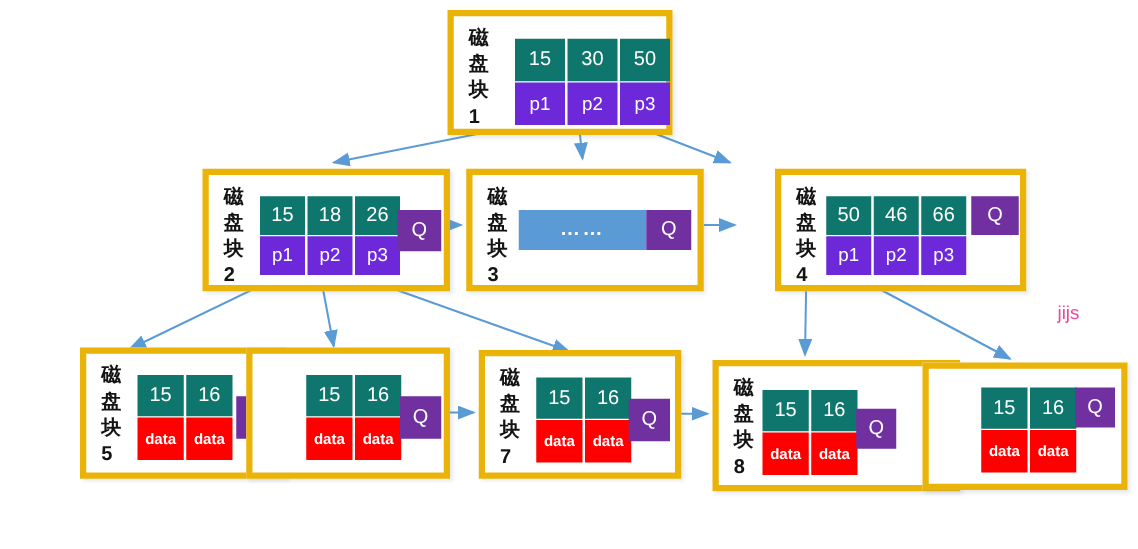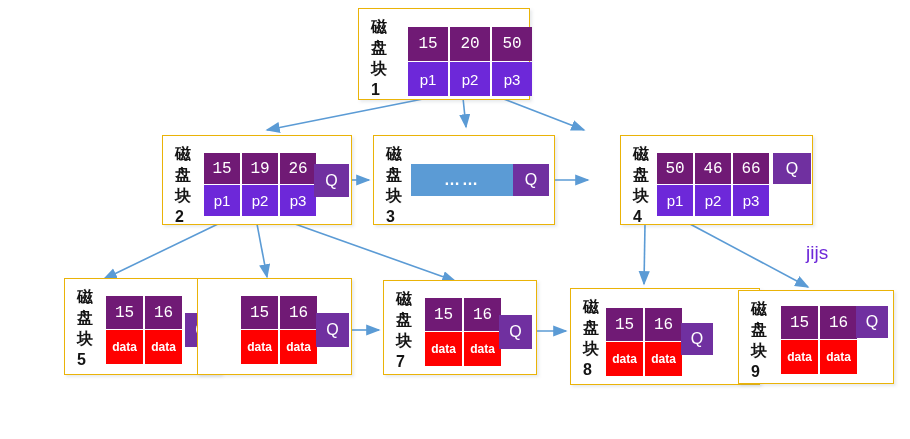--- a/index.html
+++ b/index.html
@@ -1,36 +1,36 @@
 <!DOCTYPE html>
 <html><head>
 <meta charset="utf-8">
 <style>
   html,body{margin:0;padding:0;background:#ffffff;}
   .stage{position:relative;width:910px;height:439px;background:#ffffff;overflow:hidden;
          font-family:"Liberation Sans","DejaVu Sans",sans-serif;}
-  .block{position:absolute;background:#ffffff;border:1px solid #eab308;
+  .block{position:absolute;background:#ffffff;border:5px solid #eab308;
          box-shadow:2px 2px 3px rgba(120,135,150,0.18);}
   .blabel{position:absolute;left:12px;top:7px;width:20px;font-size:16px;line-height:21px;
           word-break:break-all;font-weight:600;color:#141414;}
   .grid{position:absolute;}
   .row{display:flex;gap:2px;margin-bottom:1px;}
   .cell{display:flex;align-items:center;justify-content:center;color:#ffffff;}
-  .green{background:#701a75;font-size:16px;font-family:Liberation Mono, monospace;}
+  .green{background:#0f766e;font-size:16px;}
   .blue{background:#6d28d9;font-size:15px;}
   .red{background:#ff0000;font-size:12px;font-weight:700;}
   .c40{width:40px;height:34px;}
   .c36{width:36px;height:31px;}
   .lk{width:37px;height:33px;}
   .ld{width:37px;height:34px;}
   .q{position:absolute;background:#7030a0;color:#ffffff;display:flex;align-items:center;
      justify-content:center;font-size:16px;}
   .dots{position:absolute;background:#5b9bd5;color:#ffffff;display:flex;align-items:center;
         justify-content:center;font-size:16px;letter-spacing:2px;font-weight:700;}
-  .note{position:absolute;font-size:19px;color:#6d28d9;}
+  .note{position:absolute;font-size:15px;color:#ec4899;margin-left:40px;}
   svg.arrows{position:absolute;left:0;top:0;pointer-events:none;}
 </style>
 </head>
 <body>
 
 <div class="stage">
 
   <svg class="arrows" width="910" height="439">
     <defs>
       <marker id="ah" markerWidth="10" markerHeight="8" refX="8" refY="3.5" orient="auto">
@@ -55,37 +55,37 @@
     </g>
   </svg>
 
   <div class="note" style="left:806px;top:242px;">jijs</div>
 
   <div class="block" style="left:358px;top:8px;width:170px;height:90px;">
     <div class="blabel">磁盘块1</div>
     <div class="grid" style="left:49px;top:18px;">
       <div class="row">
         <div class="cell green c40">15</div>
-        <div class="cell green c40">20</div>
+        <div class="cell green c40">30</div>
         <div class="cell green c40">50</div>
       </div>
       <div class="row">
         <div class="cell blue c40">p1</div>
         <div class="cell blue c40">p2</div>
         <div class="cell blue c40">p3</div>
       </div>
     </div>
   </div>
 
   <div class="block" style="left:162px;top:135px;width:188px;height:88px;">
     <div class="blabel">磁盘块2</div>
     <div class="grid" style="left:41px;top:17px;">
       <div class="row">
         <div class="cell green c36">15</div>
-        <div class="cell green c36">19</div>
+        <div class="cell green c36">18</div>
         <div class="cell green c36">26</div>
       </div>
       <div class="row">
         <div class="cell blue c36">p1</div>
         <div class="cell blue c36">p2</div>
         <div class="cell blue c36">p3</div>
       </div>
     </div>
     <div class="q" style="left:151px;top:28px;width:35px;height:33px;">Q</div>
   </div>
@@ -166,21 +166,20 @@
       </div>
       <div class="row">
         <div class="cell red ld">data</div>
         <div class="cell red ld">data</div>
       </div>
     </div>
     <div class="q" style="left:110px;top:34px;width:32px;height:32px;">Q</div>
   </div>
 
   <div class="block" style="left:738px;top:290px;width:154px;height:92px;">
-    <div class="blabel">磁盘块9</div>
     <div class="grid" style="left:42px;top:15px;">
       <div class="row">
         <div class="cell green lk">15</div>
         <div class="cell green lk">16</div>
       </div>
       <div class="row">
         <div class="cell red ld">data</div>
         <div class="cell red ld">data</div>
       </div>
     </div>

